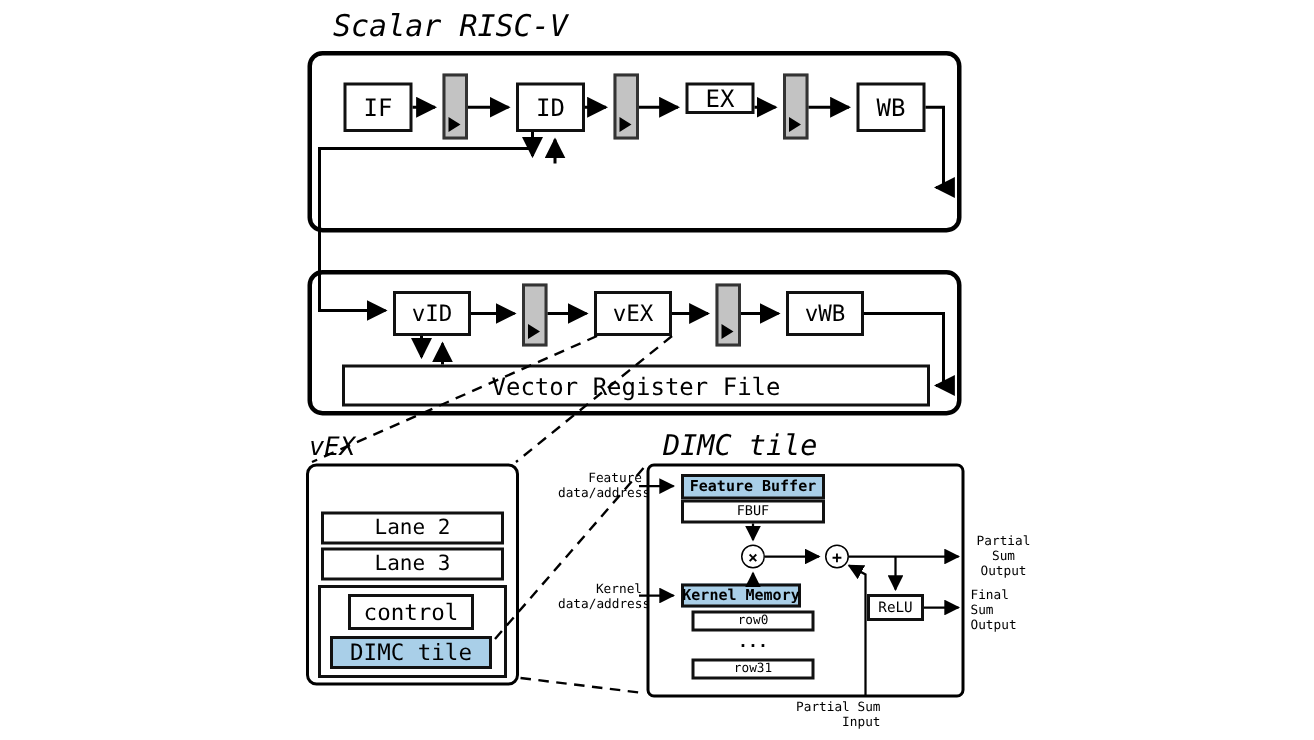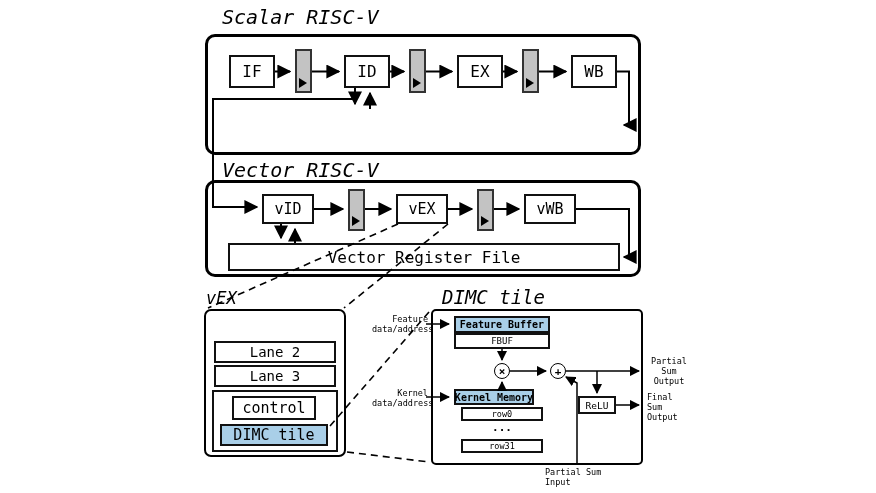--- a/index.html
+++ b/index.html
@@ -34,27 +34,26 @@
   <div class="frame" style="left:205px;top:34px;width:436px;height:121px"></div>
 
   <div class="box" style="left:229px;top:55px;width:46px;height:33px;font-size:16px">IF</div>
   <div class="preg" style="left:295px;top:49px;height:44px">
       <i class="clk"></i>
     </div>
   <div class="box" style="left:344px;top:55px;width:46px;height:33px;font-size:16px">ID</div>
   <div class="preg" style="left:409px;top:49px;height:44px">
       <i class="clk"></i>
     </div>
-  <div class="box" style="left:457px;top:55px;width:46px;height:33px;font-size:16px">EX</div>
+  <div class="box" style="left:457px;top:55px;width:46px;height:21px;font-size:16px">EX</div>
   <div class="preg" style="left:522px;top:49px;height:44px">
       <i class="clk"></i>
     </div>
   <div class="box" style="left:571px;top:55px;width:46px;height:33px;font-size:16px">WB</div>
 
-  <div class="title" style="left:222px;top:158px;font-size:20px">Vector RISC-V</div>
   <div class="frame" style="left:205px;top:180px;width:436px;height:97px"></div>
 
   <div class="box" style="left:262px;top:194px;width:52px;height:30px;font-size:15px">vID</div>
   <div class="preg" style="left:348px;top:189px;height:42px">
       <i class="clk"></i>
     </div>
   <div class="box" style="left:396px;top:194px;width:52px;height:30px;font-size:15px">vEX</div>
   <div class="preg" style="left:477px;top:189px;height:42px">
       <i class="clk"></i>
     </div>
@@ -89,21 +88,21 @@
   <div class="slabel" style="left:372px;top:314px;width:56px;text-align:right">Feature
 data/address</div>
   <div class="slabel" style="left:372px;top:388px;width:56px;text-align:right">Kernel
 data/address</div>
   <div class="slabel" style="left:647px;top:356px;width:44px;text-align:center">Partial
 Sum
 Output</div>
   <div class="slabel" style="left:647px;top:392px;width:44px;text-align:left">Final
 Sum
 Output</div>
-  <div class="slabel" style="left:545px;top:467px;width:66px;text-align:left">Partial Sum
+  <div class="slabel" style="left:521px;top:467px;width:66px;text-align:right">Partial Sum
 Input</div>
 
   <svg class="lines" width="876" height="493">
     <defs>
       <marker id="ah" viewBox="0 0 10 10" refX="9" refY="5" markerWidth="7" markerHeight="7" orient="auto-start-reverse">
         <path d="M0,0 L10,5 L0,10 z" fill="#000"></path>
       </marker>
     </defs>
 
     <g stroke="#000" stroke-width="2" fill="none">

